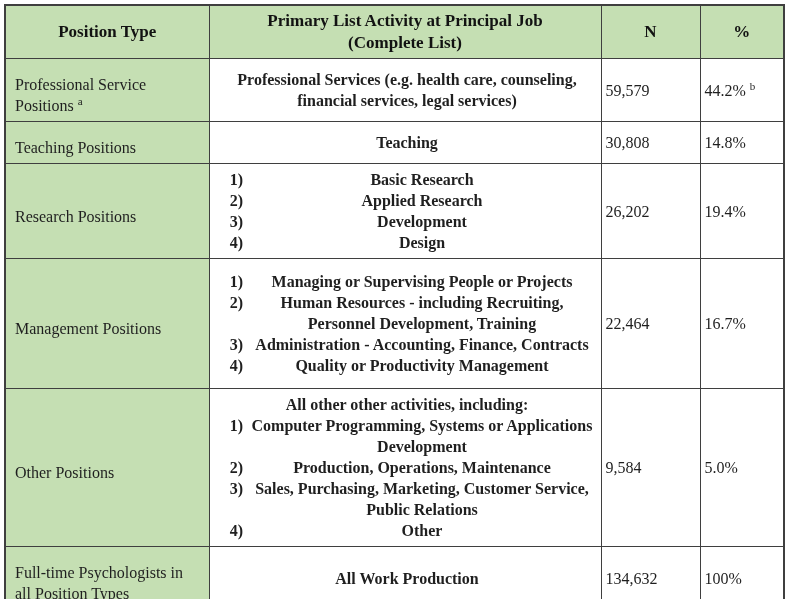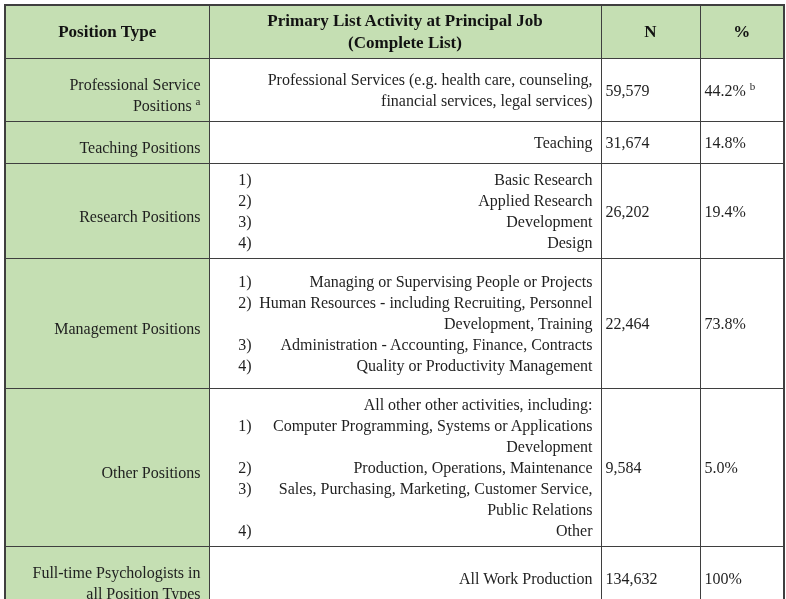--- a/index.html
+++ b/index.html
@@ -32,24 +32,24 @@
     background: #c5dfb3;
     font-weight: bold;
     font-size: 17px;
     line-height: 22px;
     text-align: center;
     color: #121212;
     padding: 4px 6px;
   }
   td.pos {
     background: #c5dfb3;
-    text-align: right;
+    text-align: left;
     padding: 15px 8px 5px 9px;
   }
-  td.act { text-align: right; padding: 5px 8px 5px 12px; }
+  td.act { text-align: center; padding: 5px 8px 5px 12px; font-weight: bold; }
   td.num-cell, td.pct-cell { text-align: left; padding: 4px 4px; }
   .intro { margin: 0; }
   .li { display: flex; }
   .li .num { flex: 0 0 30px; }
   .li .itx { flex: 1 1 auto; }
   sup {
     font-size: 11px;
     line-height: 0;
     vertical-align: super;
   }
@@ -83,21 +83,21 @@
             <div class="intro">Professional Services (e.g. health care, counseling, financial services, legal services)</div>
           </td>
           <td class="num-cell">59,579</td>
           <td class="pct-cell">44.2% <sup>b</sup></td>
         </tr>
         <tr style="height: 38px;">
           <td class="pos">Teaching Positions</td>
           <td class="act">
             <div class="intro">Teaching</div>
           </td>
-          <td class="num-cell">31,674</td>
+          <td class="num-cell">30,808</td>
           <td class="pct-cell">14.8%</td>
         </tr>
         <tr style="height: 90px;">
           <td class="pos">Research Positions</td>
           <td class="act">
             <div class="li">
               <span class="num">1)</span>
               <span class="itx">Basic Research</span>
             </div>
             <div class="li">
@@ -130,21 +130,21 @@
             <div class="li">
               <span class="num">3)</span>
               <span class="itx">Administration - Accounting, Finance, Contracts</span>
             </div>
             <div class="li">
               <span class="num">4)</span>
               <span class="itx">Quality or Productivity Management</span>
             </div>
           </td>
           <td class="num-cell">22,464</td>
-          <td class="pct-cell">73.8%</td>
+          <td class="pct-cell">16.7%</td>
         </tr>
         <tr style="height: 142px;">
           <td class="pos">Other Positions</td>
           <td class="act">
             <div class="intro">All other other activities, including:</div>
             <div class="li">
               <span class="num">1)</span>
               <span class="itx">Computer Programming, Systems or Applications Development</span>
             </div>
             <div class="li">

